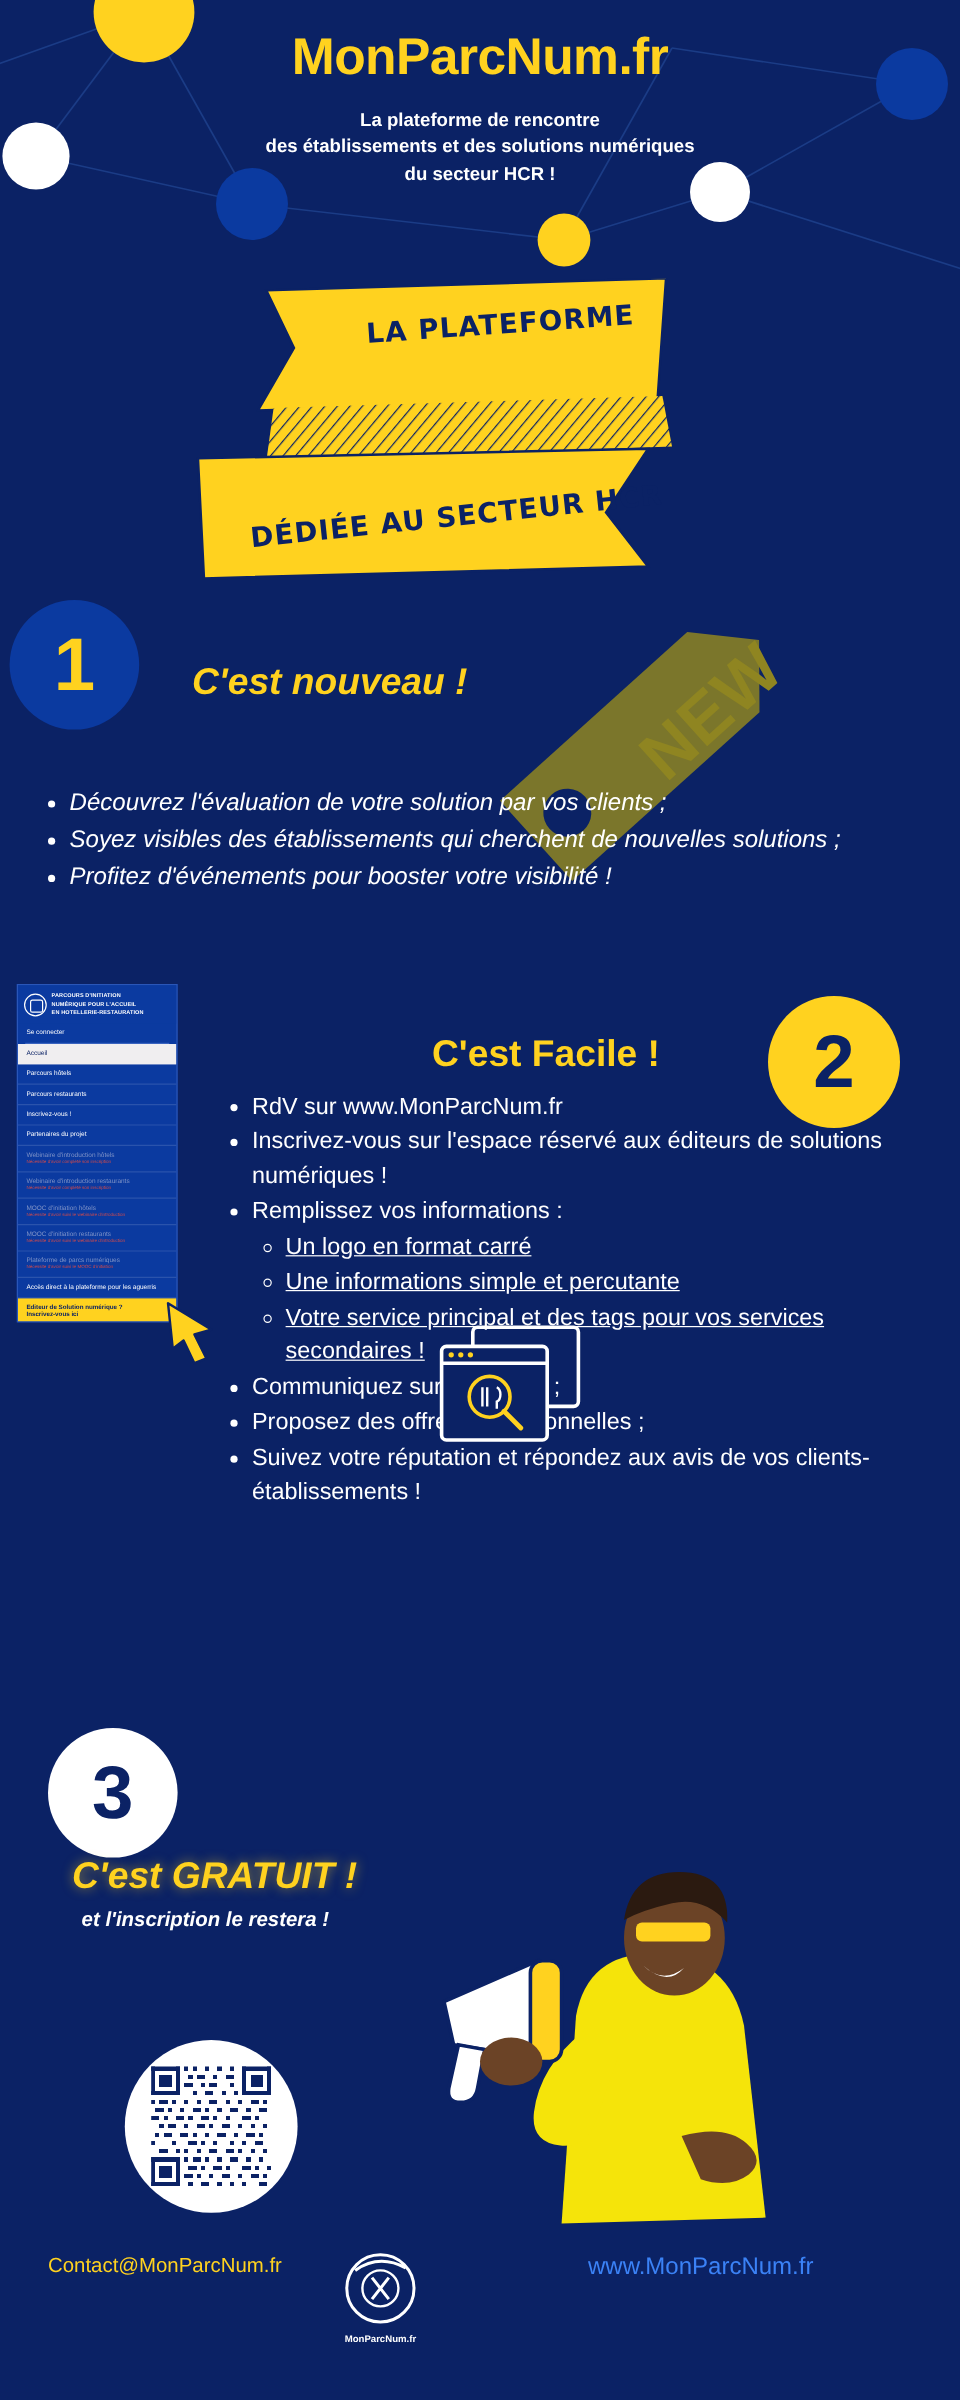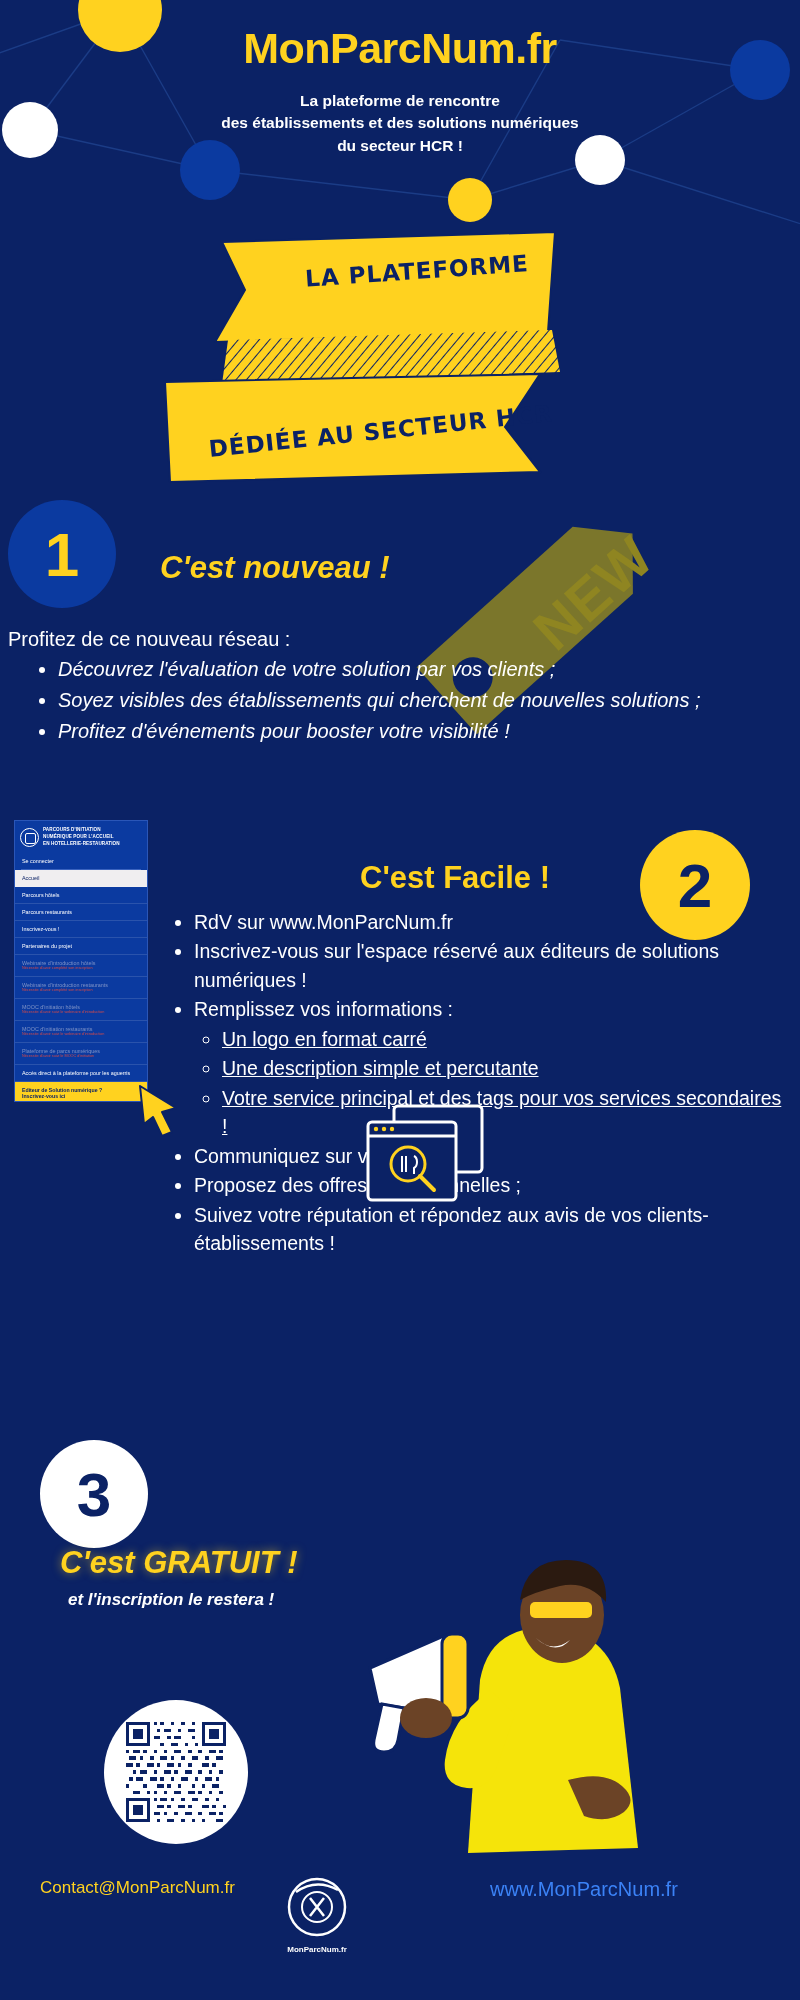--- a/index.html
+++ b/index.html
@@ -151,21 +151,21 @@
 
   
   ul.b2 {
     position: absolute;
     left: 190px; top: 908px;
     width: 600px;
     color: #ffffff;
     font-size: 19.5px;
     line-height: 1.46;
   }
-  ul.b2 > li { margin-bottom: 1px; margin-left: 4px; }
+  ul.b2 > li { margin-bottom: 1px; margin-left: 20px; }
   ul.b2 ul { list-style-type: circle; margin-left: 28px; margin-top: 1px; text-decoration: underline; }
   ul.b2 ul li { margin-bottom: 1px; }
 
   
   .mock {
     position: absolute;
     left: 14px; top: 820px;
     width: 134px; height: 282px;
     background: #0b3aa0;
     border: 1px solid #2a56b8;
@@ -294,21 +294,20 @@
   <svg style="position:absolute;left:390px;top:480px;" width="300" height="260" viewBox="0 0 300 260">
     <g transform="rotate(-42 150 130)">
       <path d="M20 90 L230 90 L270 135 L230 180 L20 180 Z" fill="#8f8521" opacity="0.85"></path>
       <circle cx="55" cy="135" r="20" fill="#0b2265"></circle>
     </g>
   </svg>
   <div class="newtag-text">NEW</div>
 
   <div class="circle-num" id="num1">1</div>
   <div class="h-new">C'est nouveau !</div>
-  <div class="b1-intro">Profitez de ce nouveau réseau :</div>
   <ul class="b1">
     <li>Découvrez l'évaluation de votre solution par vos clients ;</li>
     <li>Soyez visibles des établissements qui cherchent de nouvelles solutions ;</li>
     <li>Profitez d'événements pour booster votre visibilité !</li>
   </ul>
 
   <div class="mock">
     <div class="mock-head">
       <div class="mock-logo"></div>
       <div class="mock-title">
@@ -357,21 +356,21 @@
 
   <div class="circle-num" id="num2">2</div>
   <div class="h-easy">C'est Facile !</div>
   <ul class="b2">
     <li>RdV sur www.MonParcNum.fr</li>
     <li>Inscrivez-vous sur l'espace réservé aux éditeurs de solutions numériques !</li>
     <li>
       <span>Remplissez vos informations :</span>
       <ul>
         <li>Un logo en format carré</li>
-        <li>Une description simple et percutante</li>
+        <li>Une informations simple et percutante</li>
         <li>Votre service principal et des tags pour vos services secondaires !</li>
       </ul>
     </li>
     <li>Communiquez sur vos actus ;</li>
     <li>Proposez des offres promotionnelles ;</li>
     <li>Suivez votre réputation et répondez aux avis de vos clients-établissements !</li>
   </ul>
 
   <svg style="position:absolute;left:360px;top:1100px;" width="130" height="110" viewBox="0 0 130 110">
     <rect x="34" y="6" width="88" height="66" rx="4" fill="none" stroke="#ffffff" stroke-width="3"></rect>

